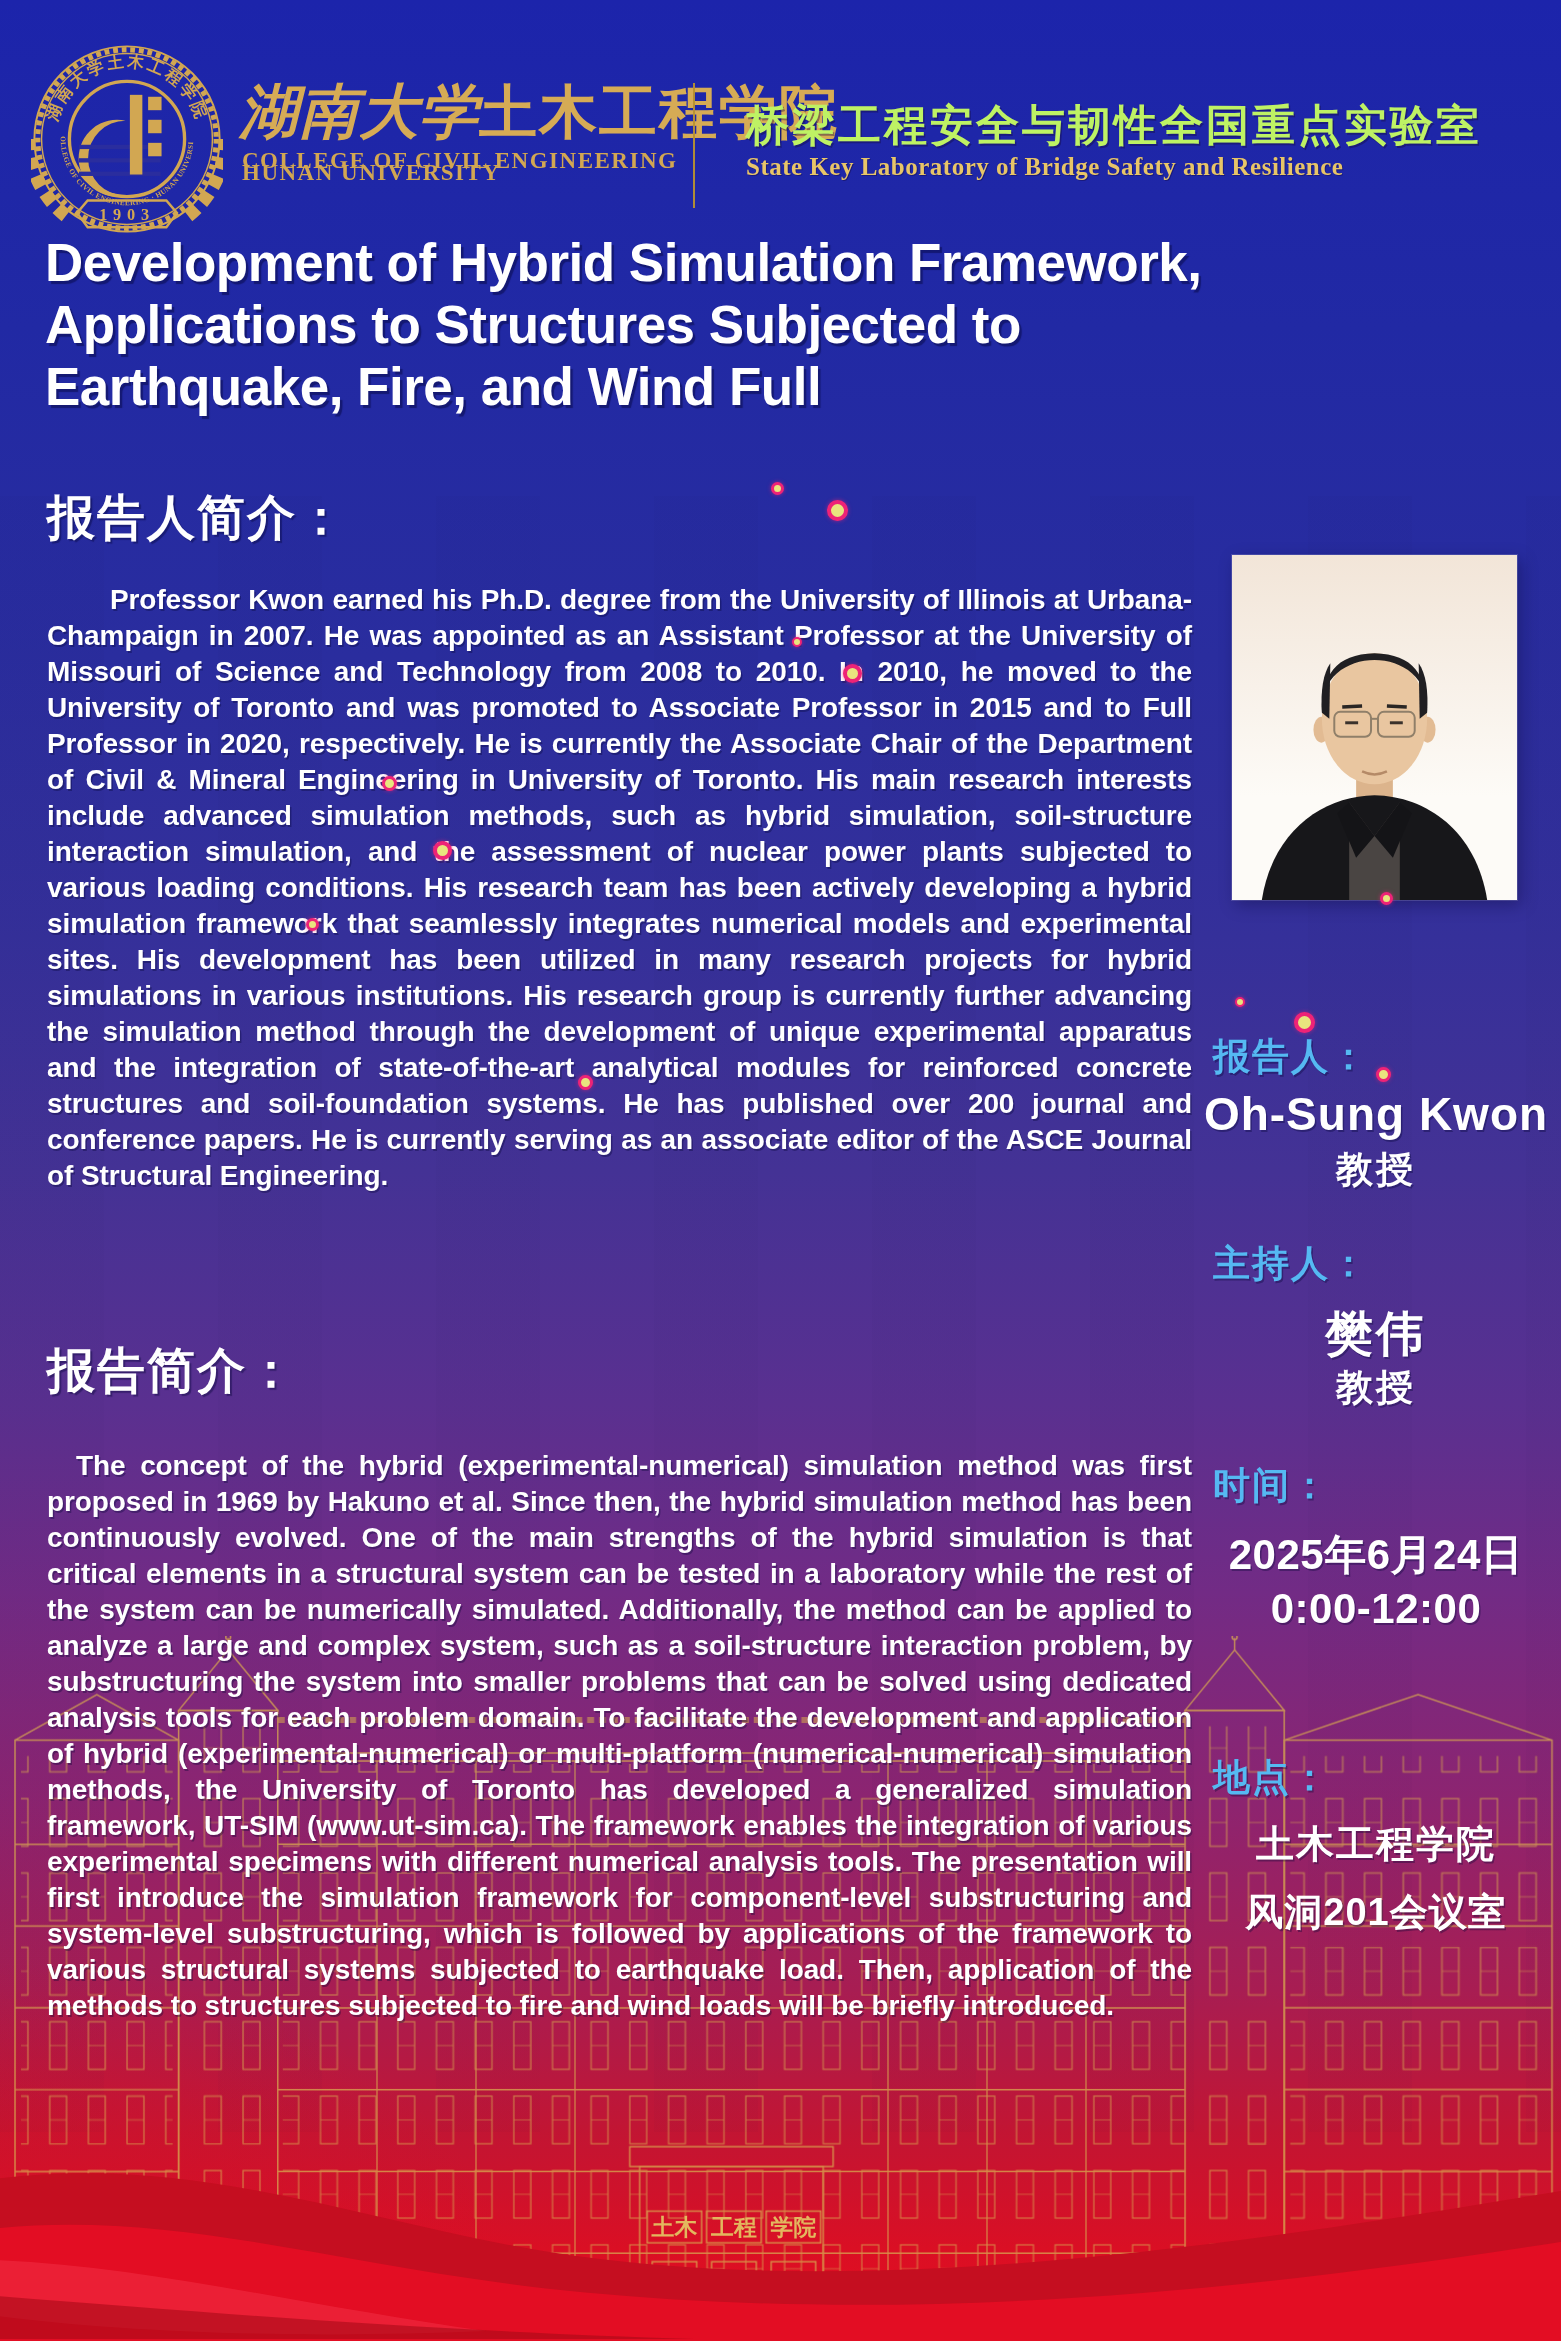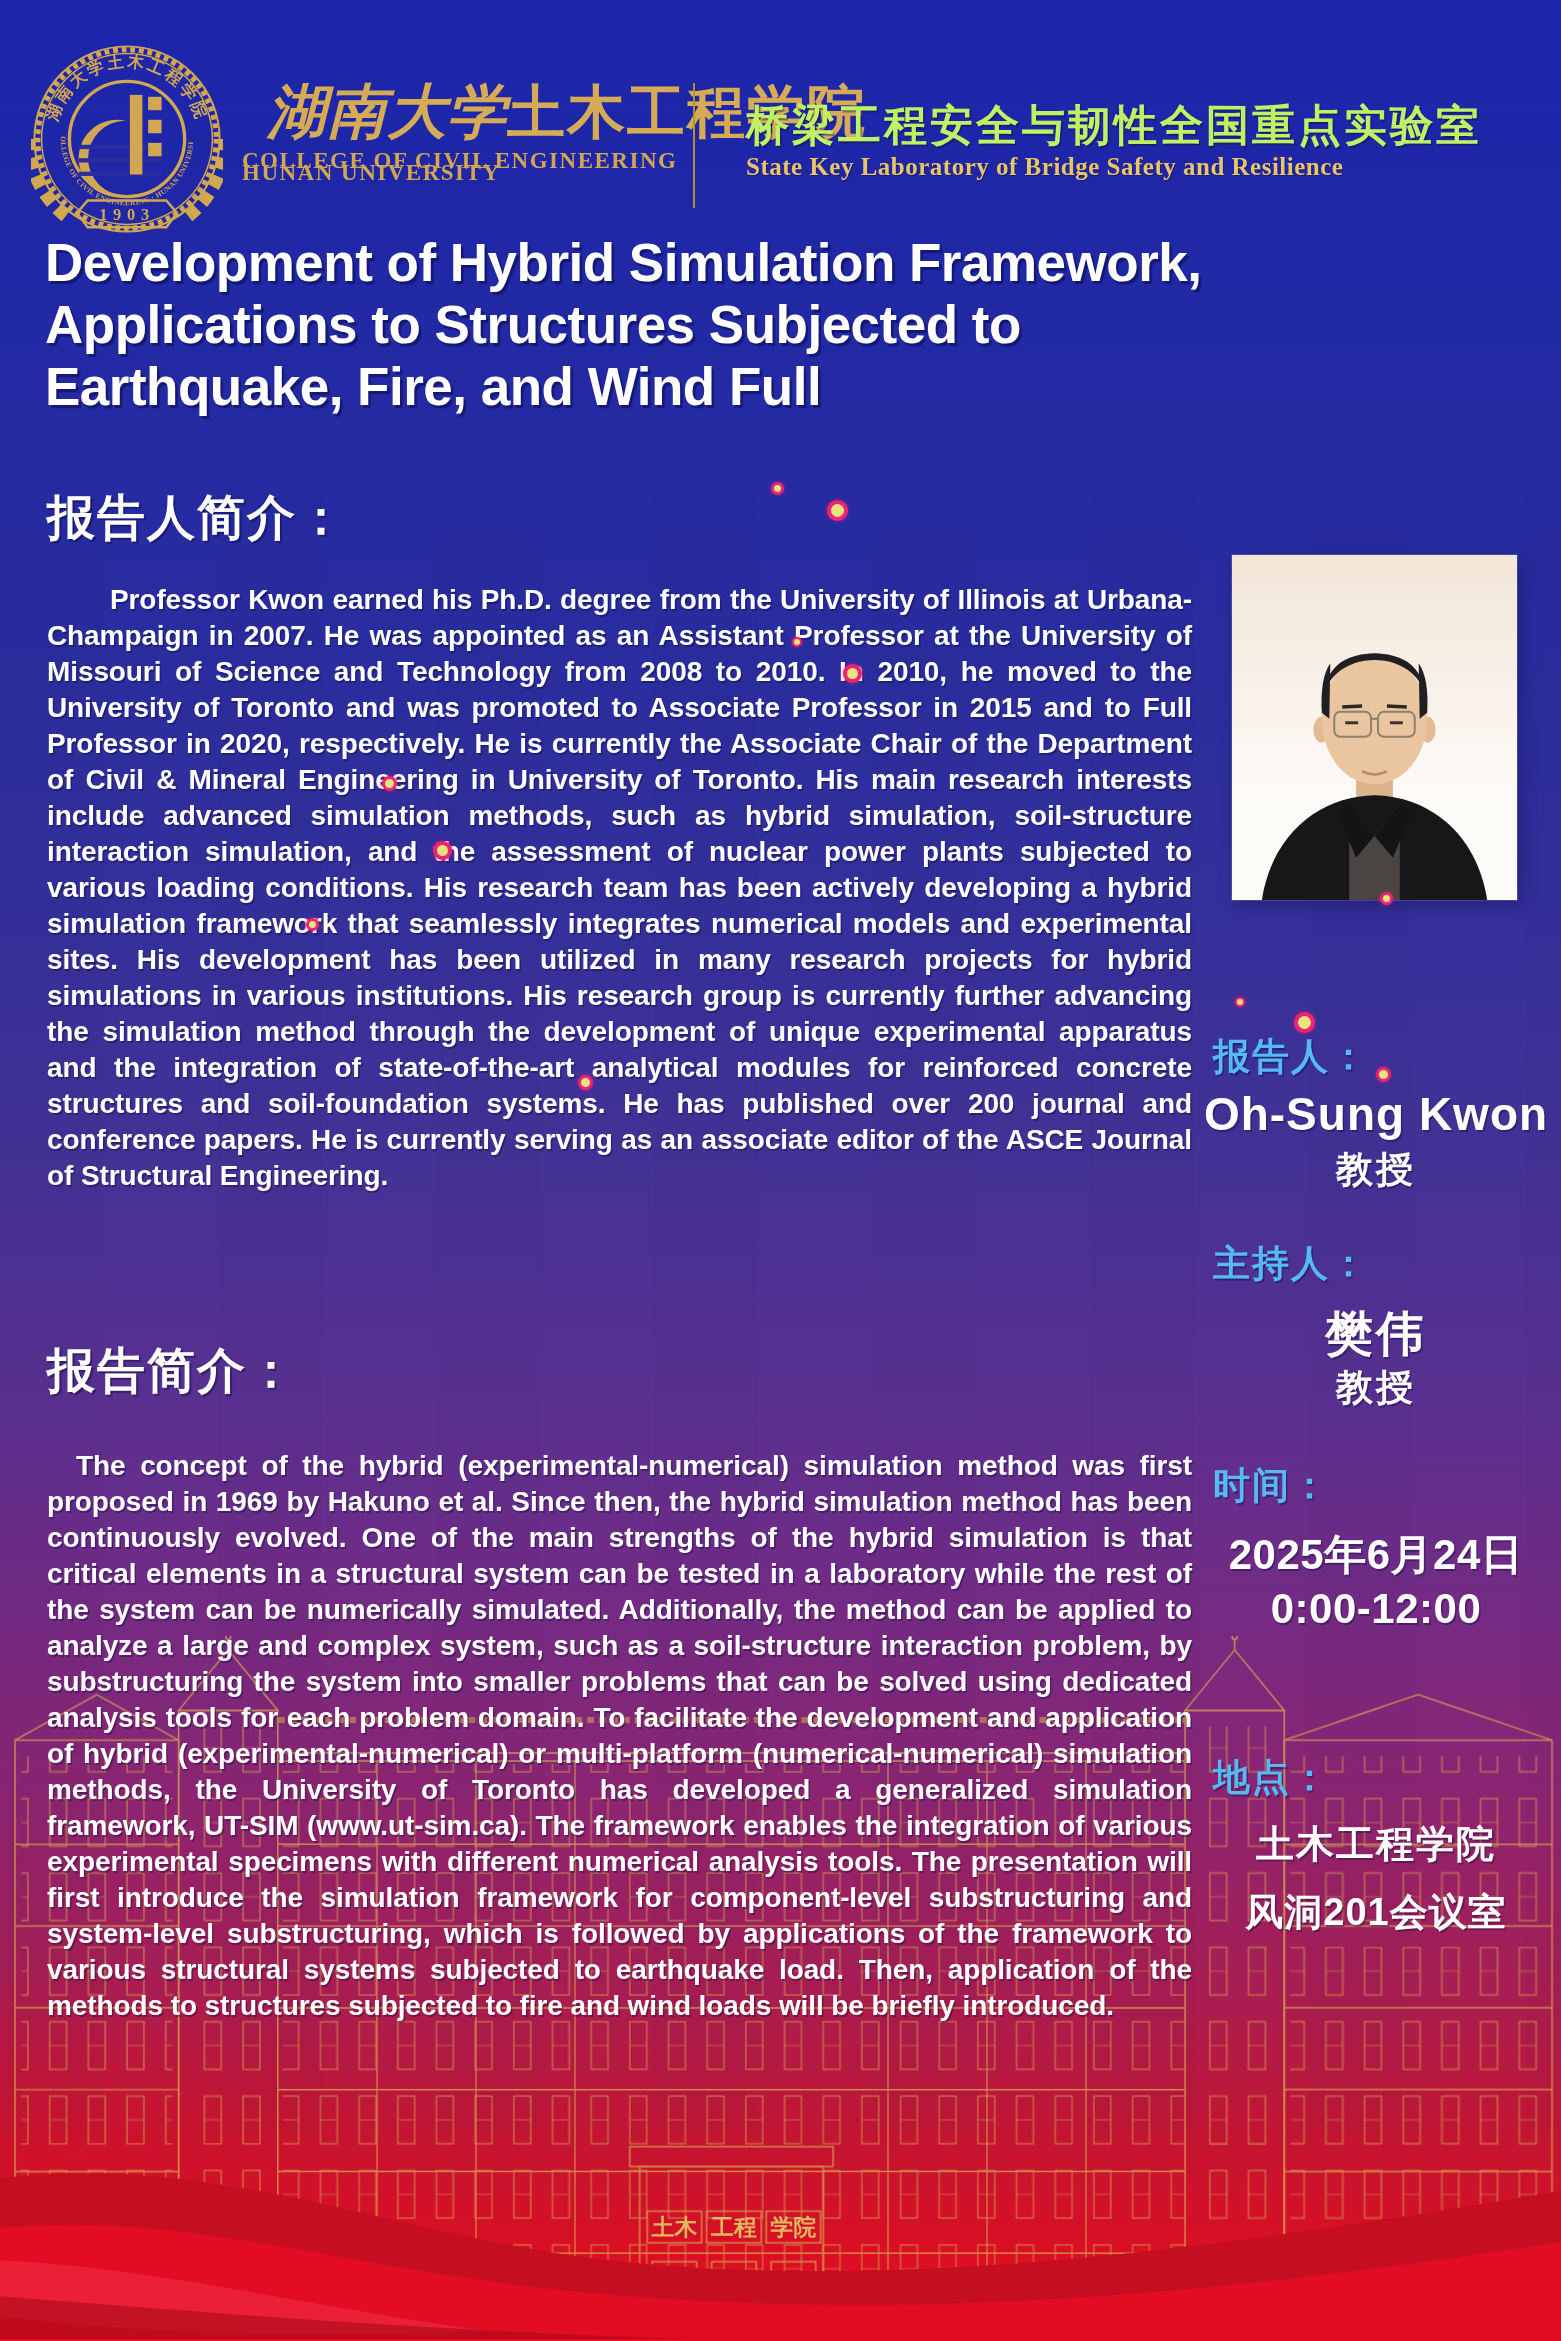--- a/index.html
+++ b/index.html
@@ -21,21 +21,21 @@
   .col-stripes{
     position:absolute;left:0;top:496px;width:1562px;height:1636px;opacity:.5;
     background:repeating-linear-gradient(90deg, rgba(15,0,60,.05) 0 104px, rgba(0,0,0,0) 104px 218px);
   }
   .building-svg{position:absolute;left:0;top:1636px;width:1562px;height:706px;}
   .ribbon-svg{position:absolute;left:0;top:2084px;width:1562px;height:258px;}
 
   
   .logo-svg{position:absolute;left:31px;top:43px;width:192px;height:192px;}
   .school-cn{position:absolute;left:239px;top:73px;color:#d6ab55;white-space:nowrap;}
-  .school-cn .script{font-family:"Liberation Serif",serif;font-style:italic;font-weight:700;font-size:59px;letter-spacing:1px;margin-left:28px;}
+  .school-cn .script{font-family:"Liberation Serif",serif;font-style:italic;font-weight:700;font-size:59px;letter-spacing:1px;}
   .school-cn .bold{font-weight:900;font-size:58px;letter-spacing:2px;}
   .school-en{position:absolute;left:242px;color:#d2a752;font-family:"Liberation Serif",serif;font-weight:700;font-size:23px;letter-spacing:1.5px;white-space:nowrap;}
   .en1{top:148px;} .en2{top:160px;}
   .hdr-divider{position:absolute;left:693px;top:83px;width:2px;height:125px;background:#b8912f;opacity:.95;}
   .lab-cn{position:absolute;left:746px;top:97px;width:803px;color:#bef264;font-weight:800;font-size:43px;letter-spacing:3px;white-space:nowrap;text-shadow:1.5px 1.5px 0.5px rgba(20,10,60,.4);}
   .lab-en{position:absolute;left:746px;top:153px;width:803px;color:#e8c568;font-family:"Liberation Serif",serif;font-weight:700;font-size:25px;letter-spacing:0.5px;white-space:nowrap;text-shadow:1px 1px 0.5px rgba(20,10,60,.4);}
 
   
   .title-block{position:absolute;left:45px;top:232px;width:1472px;text-align:left;color:#fff;}
   .title-line{font-size:53px;font-weight:800;line-height:62px;letter-spacing:-0.5px;text-shadow:2.5px 2.5px 1px rgba(5,5,55,.45);}

